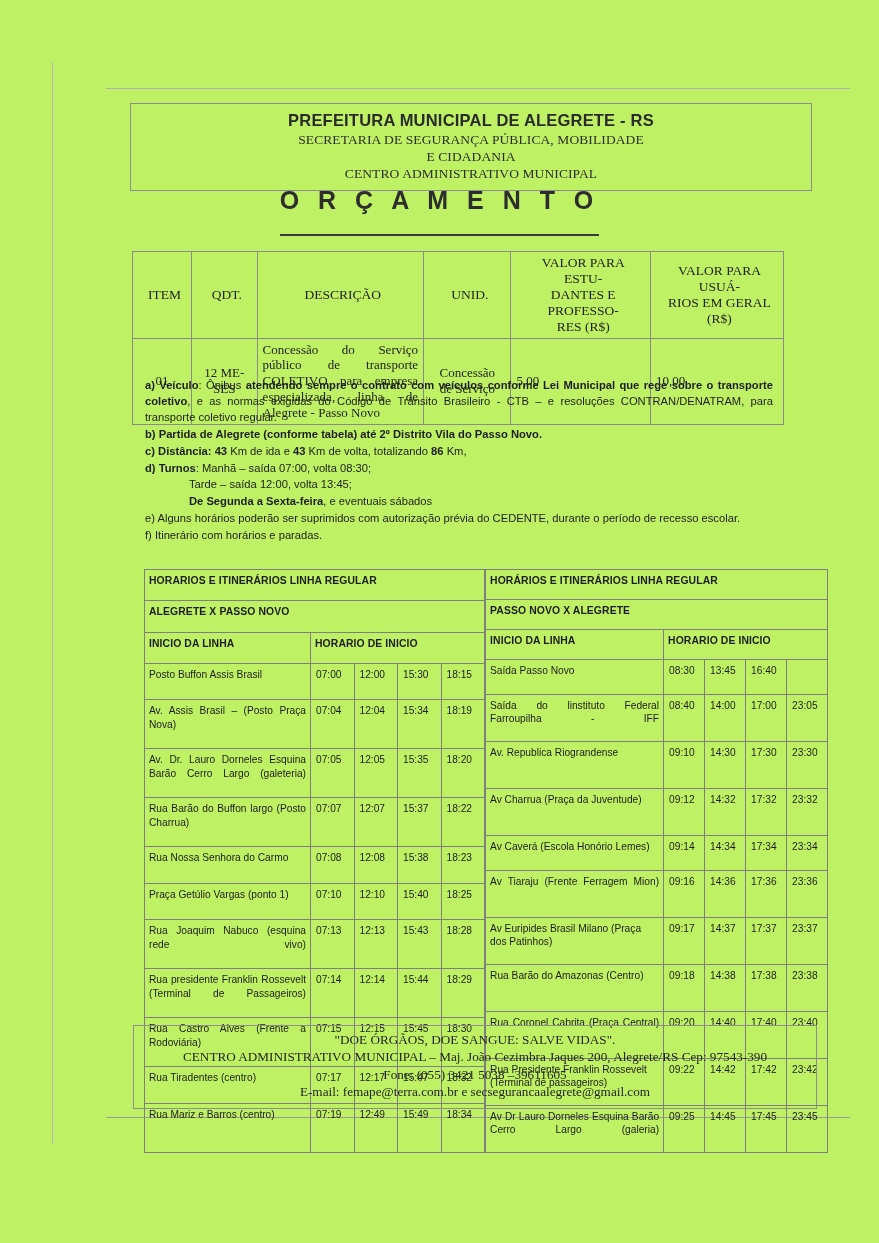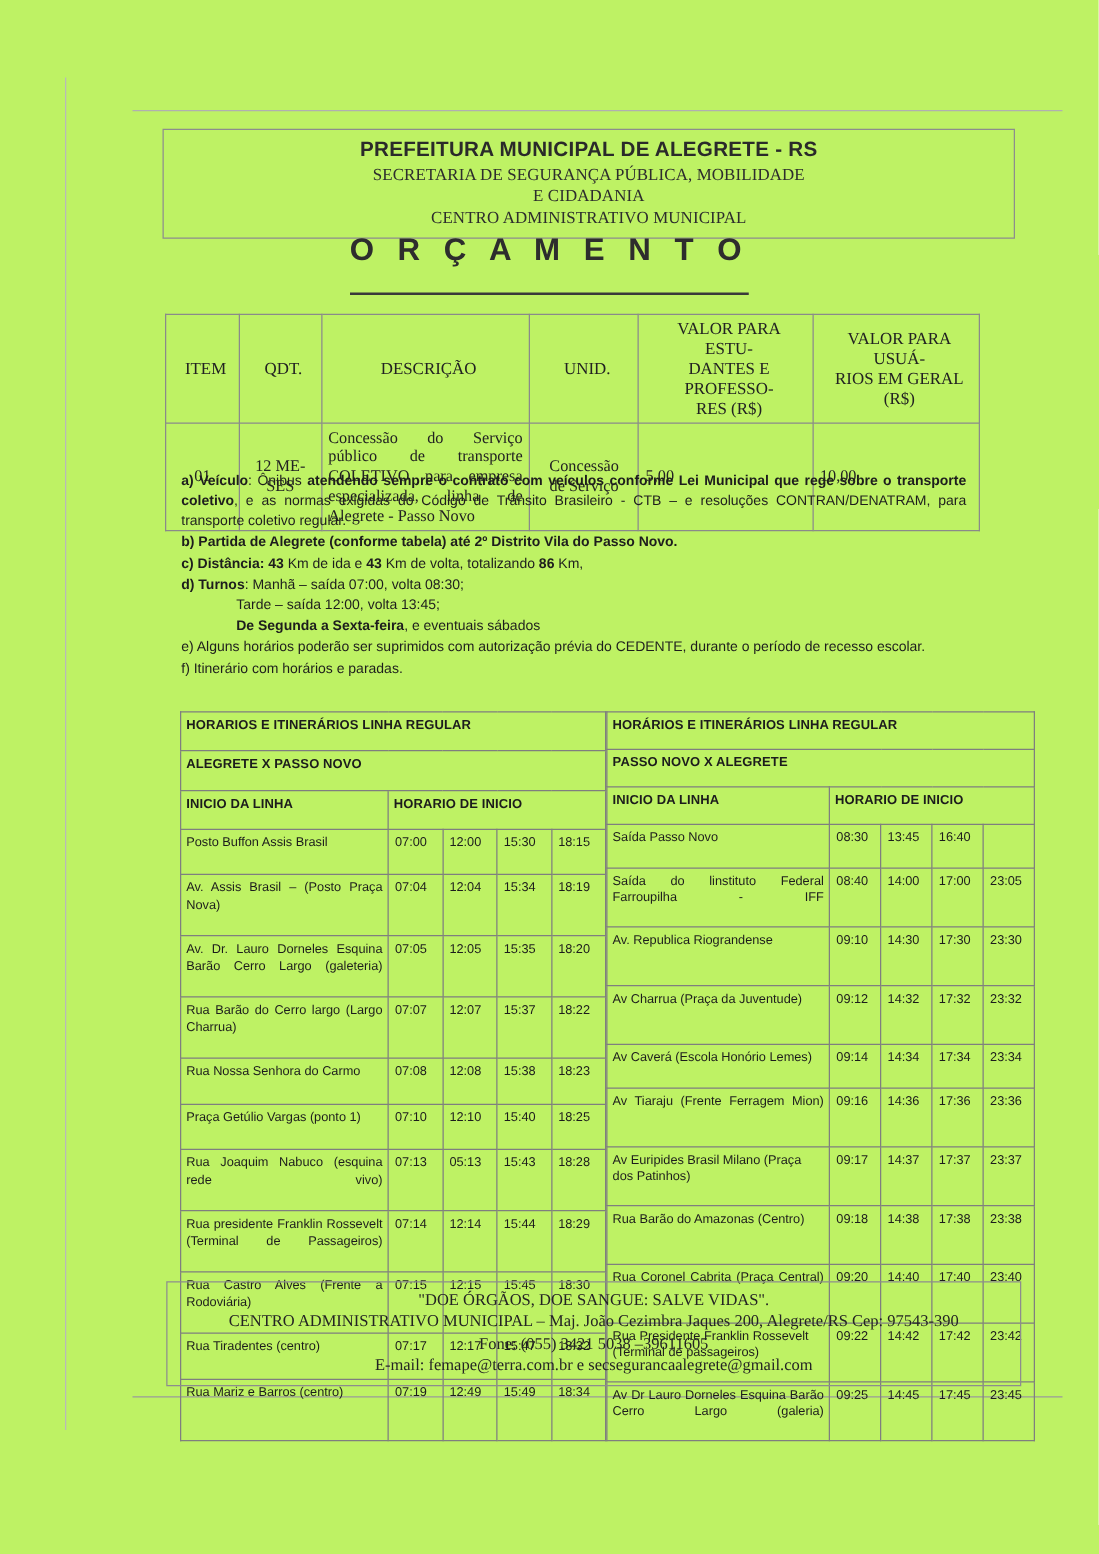--- a/index.html
+++ b/index.html
@@ -303,21 +303,21 @@
             <td class="time">18:19</td>
           </tr>
           <tr class="data2">
             <td class="stop">Av. Dr. Lauro Dorneles Esquina Barão Cerro Largo (galeteria)</td>
             <td class="time">07:05</td>
             <td class="time">12:05</td>
             <td class="time">15:35</td>
             <td class="time">18:20</td>
           </tr>
           <tr class="data2">
-            <td class="stop">Rua Barão do Cerro largo (Largo Charrua)</td>
+            <td class="stop">Rua Barão do Buffon largo (Posto Charrua)</td>
             <td class="time">07:07</td>
             <td class="time">12:07</td>
             <td class="time">15:37</td>
             <td class="time">18:22</td>
           </tr>
           <tr class="data">
             <td class="stop nojust">Rua Nossa Senhora do Carmo</td>
             <td class="time">07:08</td>
             <td class="time">12:08</td>
             <td class="time">15:38</td>
@@ -326,21 +326,21 @@
           <tr class="data">
             <td class="stop nojust">Praça Getúlio Vargas (ponto 1)</td>
             <td class="time">07:10</td>
             <td class="time">12:10</td>
             <td class="time">15:40</td>
             <td class="time">18:25</td>
           </tr>
           <tr class="data2">
             <td class="stop">Rua Joaquim Nabuco (esquina rede vivo)</td>
             <td class="time">07:13</td>
-            <td class="time">05:13</td>
+            <td class="time">12:13</td>
             <td class="time">15:43</td>
             <td class="time">18:28</td>
           </tr>
           <tr class="data2">
             <td class="stop">Rua presidente Franklin Rossevelt (Terminal de Passageiros)</td>
             <td class="time">07:14</td>
             <td class="time">12:14</td>
             <td class="time">15:44</td>
             <td class="time">18:29</td>
           </tr>

